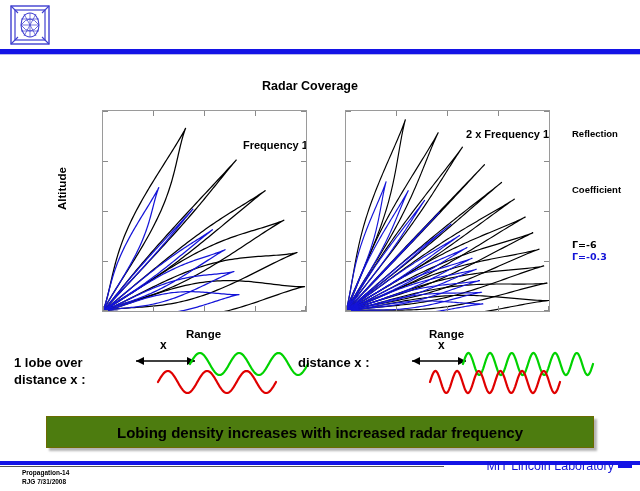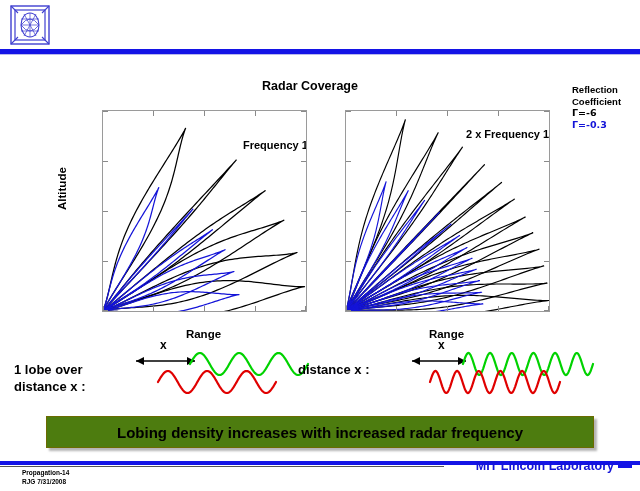--- a/index.html
+++ b/index.html
@@ -129,37 +129,37 @@
 
   
   #reflection-legend {
     position: absolute;
     left: 572px; top: 84px;
     font-size: 9.5px;
     font-weight: bold;
     line-height: 11.5px;
     color: #000;
   }
-  #reflection-legend .g-black { color: #000; }
+  #reflection-legend .g-black { color: #000; margin-top: 44px; }
   #reflection-legend .g-blue  { color: #1414d8; }
   .greek { font-family: "DejaVu Sans", sans-serif; }
 
   
   #wave-row {
     position: absolute;
     left: 0; top: 338px;
     width: 640px; height: 62px;
   }
   .wave-group { position: absolute; top: 0; }
   #wave-group-left  { left: 14px; }
   #wave-group-right { left: 298px; }
 
   .wave-caption {
     position: absolute;
-    left: 0; top: 23px;
+    left: 0; top: 16px;
     font-size: 13px;
     font-weight: bold;
     color: #000;
     line-height: 17px;
     white-space: nowrap;
   }
   .wave-art { position: absolute; top: 0; }
   #wave-art-left  { left: 118px; }
   #wave-art-right { left: 110px; }
   .x-label {
@@ -200,21 +200,21 @@
   #footer-rule-under {
     position: absolute;
     left: 0; top: 466px;
     width: 444px; height: 1px;
     background: #555;
   }
   #footer-brand {
     position: absolute;
     right: 8px; top: 459px;
     font-size: 12.5px;
-    font-weight: bold;
+    font-weight: normal;
     color: #1414d8;
     white-space: nowrap;
   }
   #footer-brand-dash {
     display: inline-block;
     width: 14px; height: 3px;
     background: #1414e6;
     vertical-align: middle;
     margin-left: 4px;
   }

